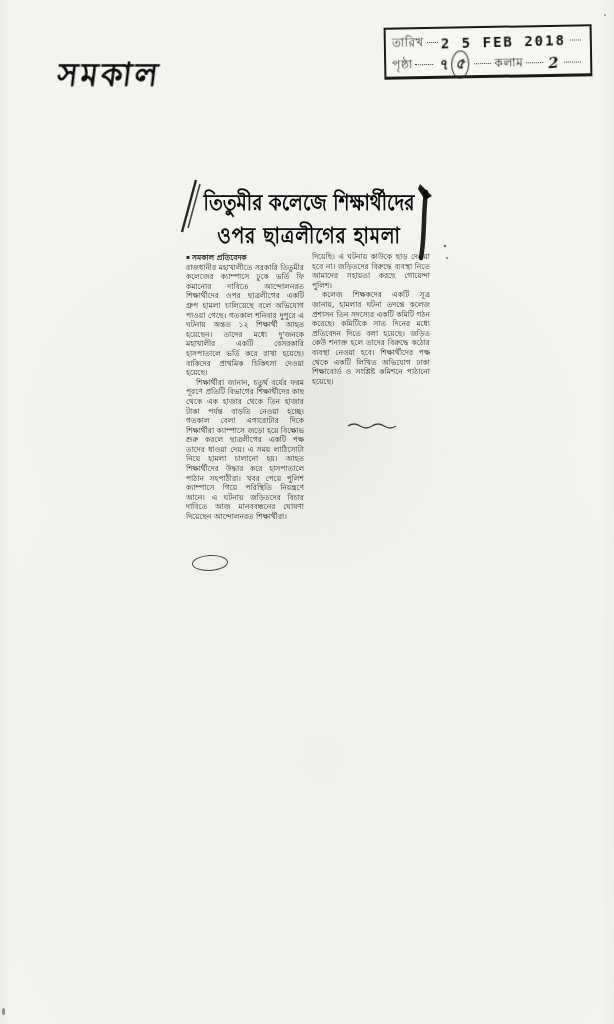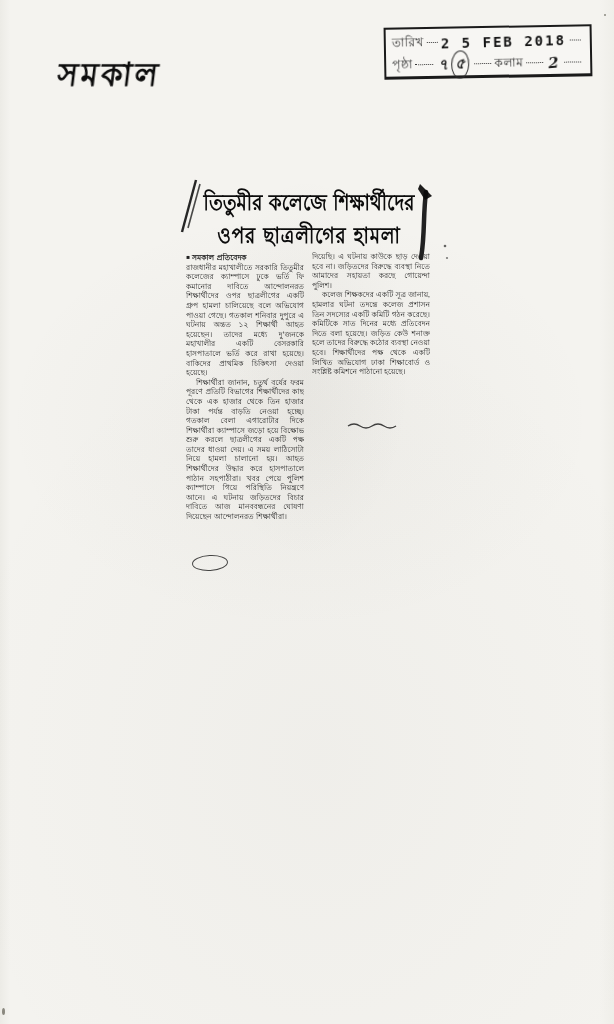--- a/index.html
+++ b/index.html
@@ -72,21 +72,21 @@
 
   .columns{
     left:186px;top:252px;width:244px;display:flex;gap:8px;
   }
   .col{
     width:118px;box-sizing:border-box;overflow:hidden;
     font-size:7.5px;line-height:9.6px;text-align:justify;
     color:#222;filter:blur(0.32px);
   }
   .col-1{height:400px;}
-  .col-2{height:178px;font-family:Liberation Serif, serif;}
+  .col-2{height:178px;}
   .byline{font-weight:bold;margin:0 0 1px 0;}
   .byline .sq{font-size:6px;vertical-align:1px;margin-right:2px;}
   .para{margin:0;text-indent:10px;}
   .para:first-child{text-indent:0;}
 
   
   .ink{pointer-events:none;}
   .pen-circle{
     left:192px;top:555px;width:34px;height:14px;
     border:1.6px solid rgba(25,25,25,0.8);border-radius:50%;

